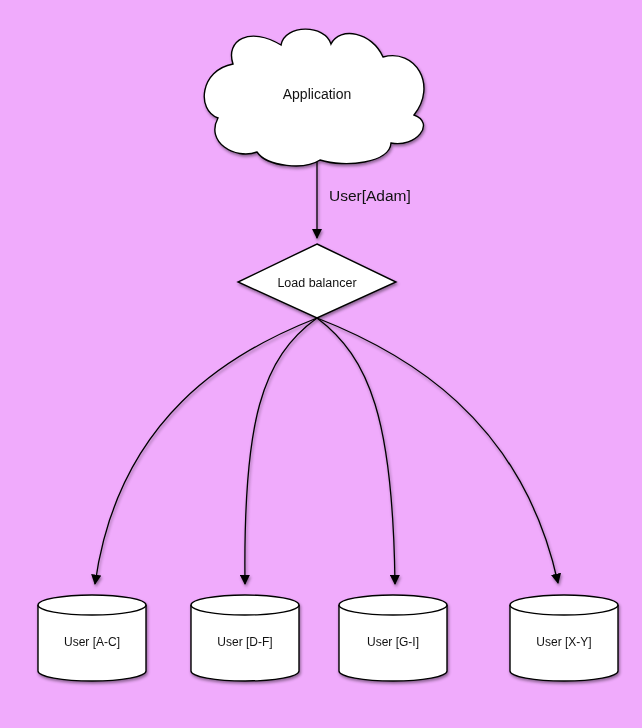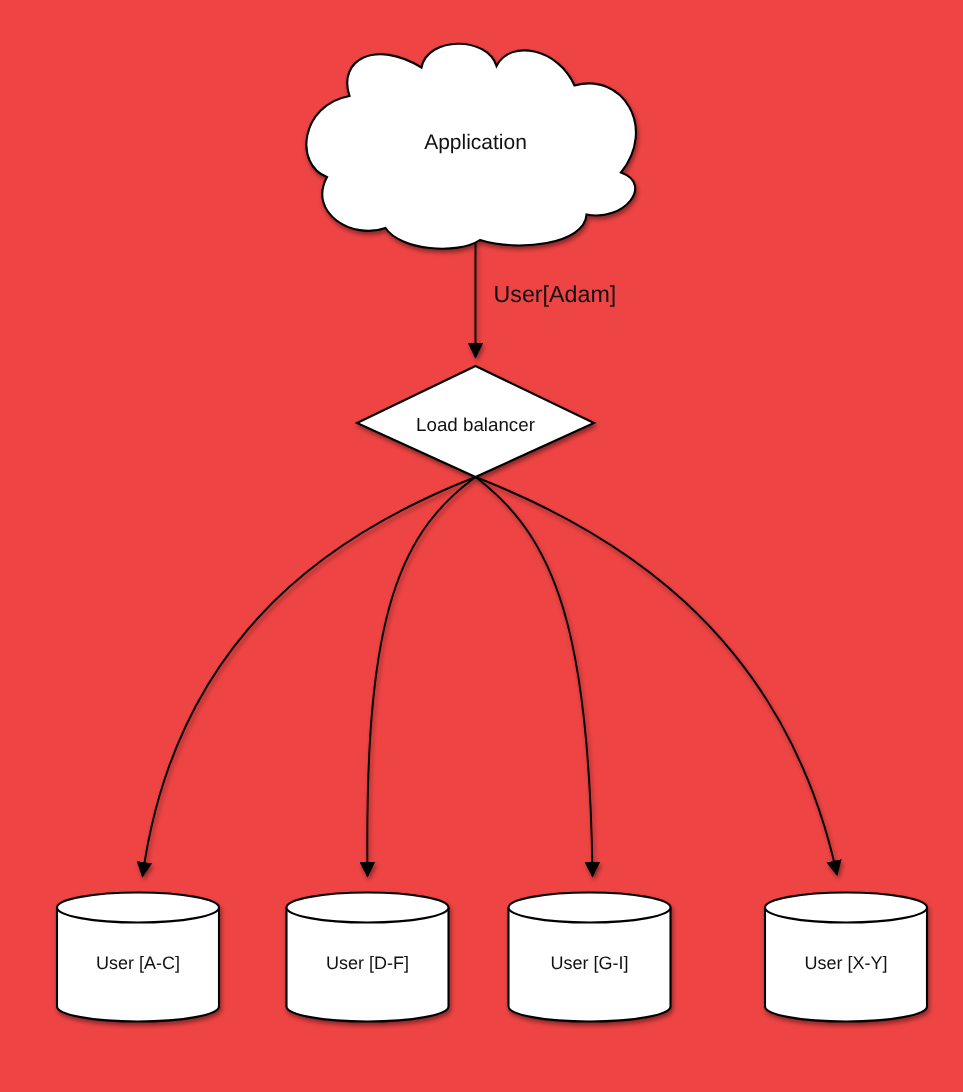--- a/index.html
+++ b/index.html
@@ -4,21 +4,21 @@
 <style>
   html, body {
     margin: 0;
     padding: 0;
     background: #ffffff;
   }
   .stage {
     position: relative;
     width: 642px;
     height: 728px;
-    background: #ef4444;
+    background: #f0abfc;
     overflow: hidden;
   }
   svg {
     display: block;
   }
   .shape {
     fill: #ffffff;
     stroke: #000000;
     stroke-width: 1.4;
   }

